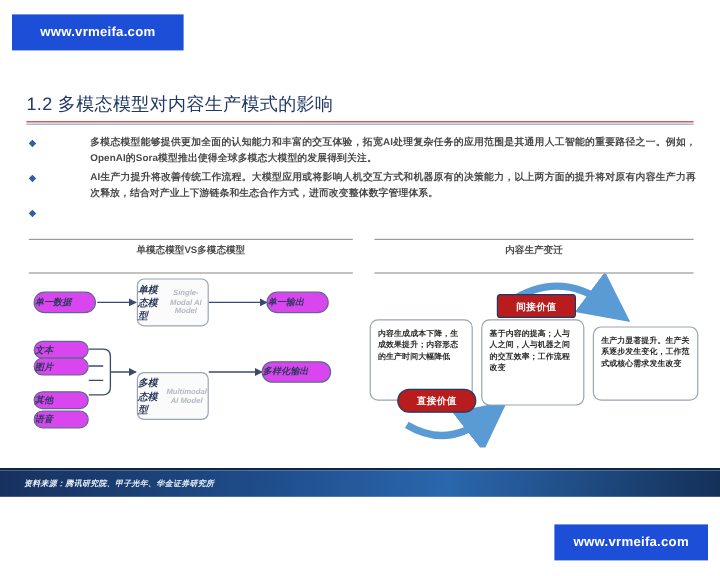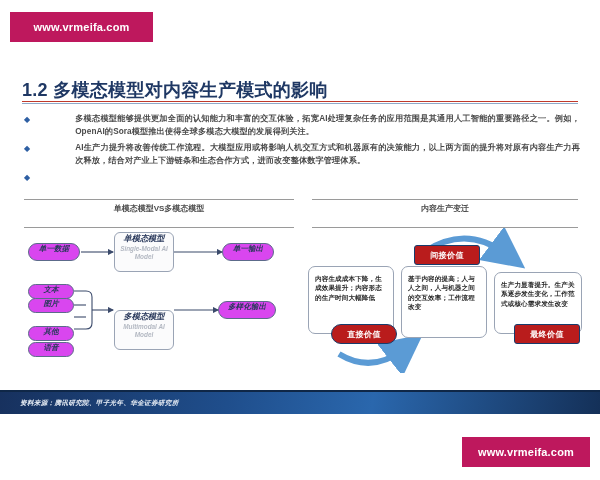--- a/index.html
+++ b/index.html
@@ -12,39 +12,39 @@
     height: 480px;
     position: relative;
     overflow: hidden;
     font-family: "Liberation Sans", "DejaVu Sans", sans-serif;
     color: #333;
   }
 
   
   .watermark {
     position: absolute;
-    background: #be185d;
+    background: #1d4ed8;
     color: #ffffff;
     font-size: 11px;
     font-weight: bold;
     letter-spacing: .2px;
     display: flex;
     align-items: center;
     justify-content: center;
   }
   #wm-top  { left: 10px;  top: 12px;  width: 143px; height: 30px; }
   #wm-bot  { left: 462px; top: 437px; width: 128px; height: 30px; }
 
   
   #slide-title {
     position: absolute;
     left: 22px;
     top: 78px;
-    font-size: 18px;
-    font-weight: bold;
+    font-size: 15px;
+    font-weight: normal;
     color: #1f3864;
     letter-spacing: .3px;
     white-space: nowrap;
   }
   #title-rule {
     position: absolute;
     left: 22px;
     top: 101px;
     width: 556px;
     height: 0;
@@ -109,23 +109,23 @@
     left: 24px;
     top: 228px;
     width: 272px;
     height: 145px;
   }
   #diagram-left svg { position: absolute; left: 0; top: 0; }
 
   .pill, .modelbox {
     position: absolute;
     display: flex;
-    flex-direction: column;
+    flex-direction: row;
     align-items: center;
-    justify-content: flex-start;
+    justify-content: space-between;
     box-sizing: border-box;
     color: #2b3a5c;
     font-weight: bold;
   }
   .pill {
     border: 1px solid #5c6b8a;
     border-radius: 20px;
     font-size: 7.6px;
     background: #d946ef;
     font-style: italic;
@@ -292,21 +292,20 @@
     <path d="M118,24 Q160,-4 200,26" fill="none" stroke="#5b9bd5" stroke-width="6" stroke-linecap="butt" marker-end="url(#ar2)"></path>
   </svg>
 
   <div class="rbox" style="left:2px; top:38px; width:86px; height:68px;">内容生成成本下降，生成效果提升；内容形态的生产时间大幅降低</div>
   <div class="vlabel" style="left:25px; top:96px; width:66px; height:20px;border-radius:10px;">直接价值</div>
 
   <div class="rbox" style="left:95px; top:38px; width:86px; height:72px;">基于内容的提高；人与人之间，人与机器之间的交互效率；工作流程改变</div>
   <div class="vlabel" style="left:108px; top:17px; width:66px; height:20px;">间接价值</div>
 
   <div class="rbox" style="left:188px; top:44px; width:88px; height:62px;">生产力显著提升。生产关系逐步发生变化，工作范式或核心需求发生改变</div>
-  <div class="vlabel" style="left:208px; top:96px; width:66px; height:20px;">最终价值</div>
 </div>
 
 <div id="footer-hair"></div>
 <div id="footer-bar">
   <span id="footer-text">资料来源：腾讯研究院、甲子光年、华金证券研究所</span>
 </div>
 
 <div class="watermark" id="wm-bot">www.vrmeifa.com</div>
 
 </body></html>

